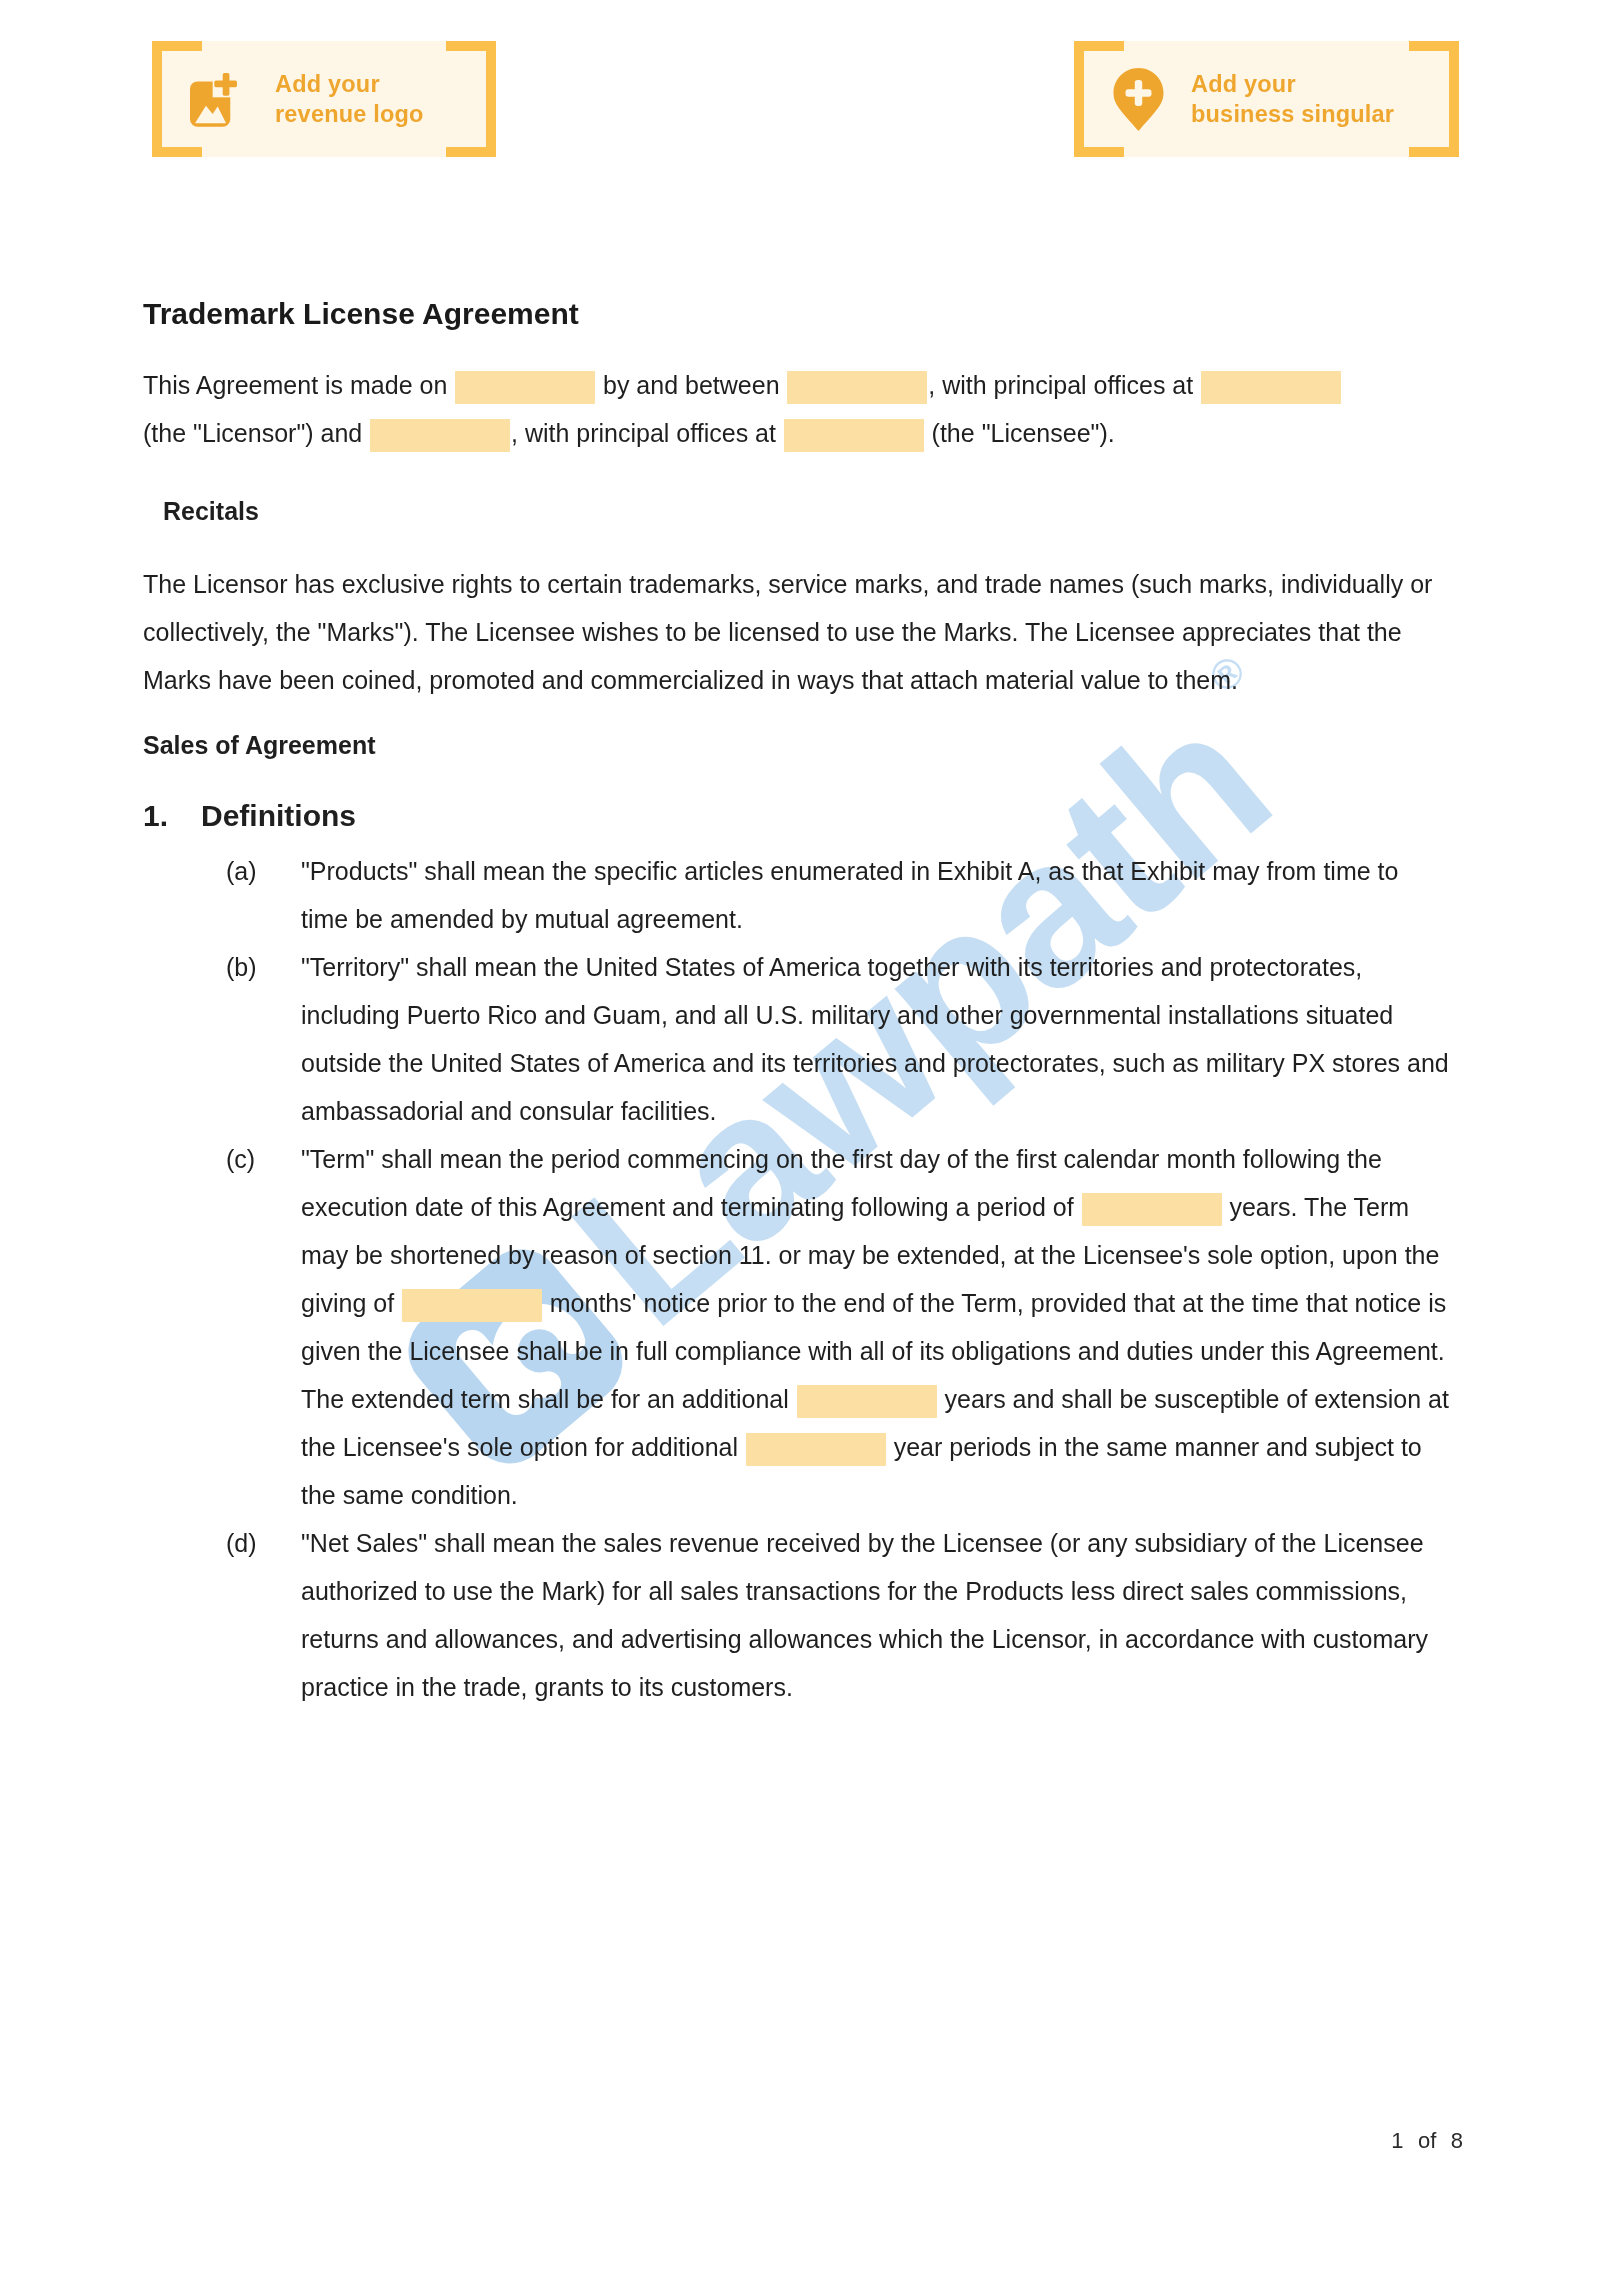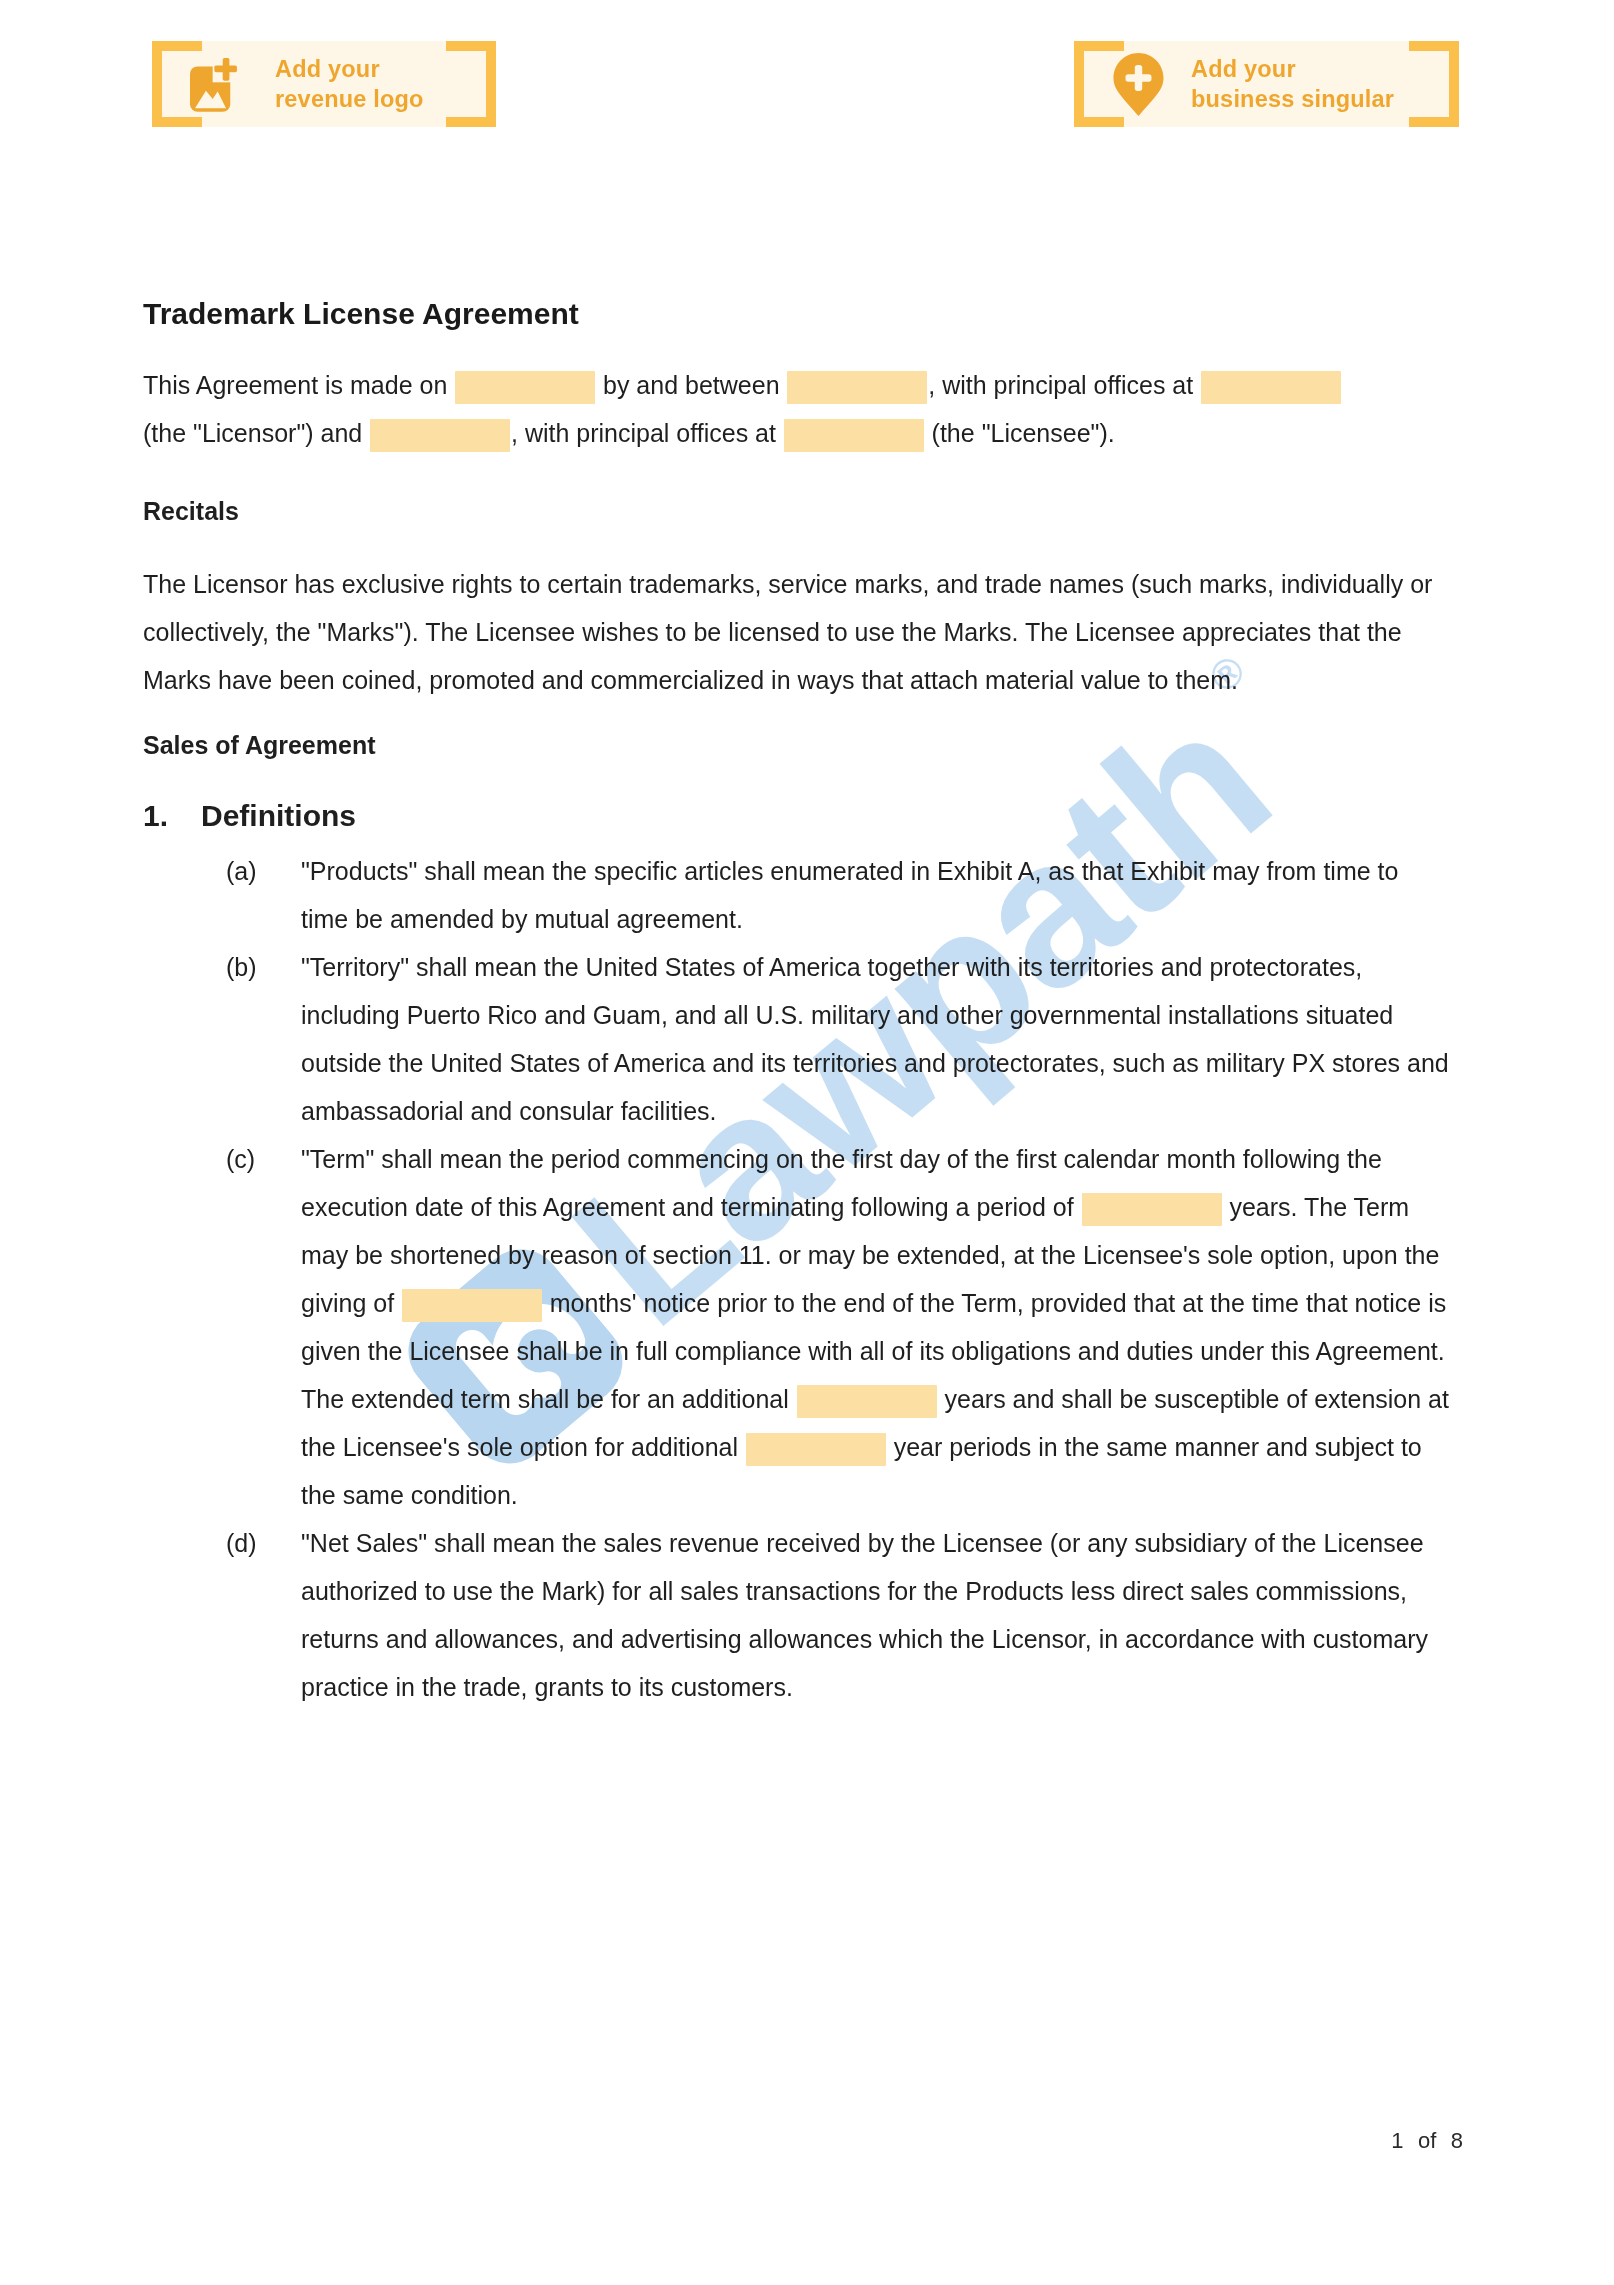--- a/index.html
+++ b/index.html
@@ -13,21 +13,21 @@
     display:flex;align-items:center;gap:31px;
     transform:rotate(-40deg);transform-origin:left center;
     z-index:0;opacity:.85;pointer-events:none;white-space:nowrap;
   }
   .wm-text{
     font-size:208px;font-weight:bold;color:#BCD9F2;letter-spacing:-3.6px;line-height:208px;
   }
   .wm-reg{font-size:42px;font-weight:bold;color:#BCD9F2;align-self:flex-start;margin-top:23.5px;}
   
   .badge{
-    position:absolute;top:41px;height:86px;background:#FEF7E7;
+    position:absolute;top:41px;height:116px;background:#FEF7E7;
     display:flex;align-items:center;z-index:2;cursor:pointer;
   }
   .badge::before{
     content:"";position:absolute;left:0;top:0;bottom:0;width:50px;
     border:10px solid #FBBF4B;border-right:none;box-sizing:border-box;
   }
   .badge::after{
     content:"";position:absolute;right:0;top:0;bottom:0;width:50px;
     border:10px solid #FBBF4B;border-left:none;box-sizing:border-box;
   }
@@ -35,21 +35,21 @@
   .badge-address{left:1074px;width:385px;padding-left:39px;gap:27px;box-sizing:border-box;}
   .badge-text{
     font-size:23.5px;line-height:30px;font-weight:bold;color:#EFA62F;letter-spacing:0.2px;
   }
   .badge .icon{flex-shrink:0;display:block;}
   
   .content{position:absolute;left:143px;right:163px;top:0;z-index:1;}
   .doc-title{margin:0;padding-top:297px;font-size:30px;line-height:34px;font-weight:bold;color:#1a1a1a;}
   .h2{margin:0;font-size:25px;line-height:31px;font-weight:bold;}
   .h2.parties-h{margin-top:101px;}
-  .h2.recitals-h{margin-top:39px;}
+  .h2.recitals-h{margin-top:39px;margin-left:20px;}
   .h2.terms-h{margin-top:26px;}
   .para{margin:0;font-size:25px;line-height:48px;}
   .parties-p{margin-top:30px;}
   .recitals-p{margin-top:33px;}
   .num-heading{display:flex;margin-top:37px;font-size:30px;line-height:36px;font-weight:bold;}
   .num-heading .num{width:58px;flex-shrink:0;}
   .def-intro{margin-top:35px;margin-left:83px;}
   .clauses{margin-top:12.7px;}
   .clause{display:flex;margin-left:83px;font-size:25px;line-height:48px;}
   .clause-marker{width:75px;flex-shrink:0;}

